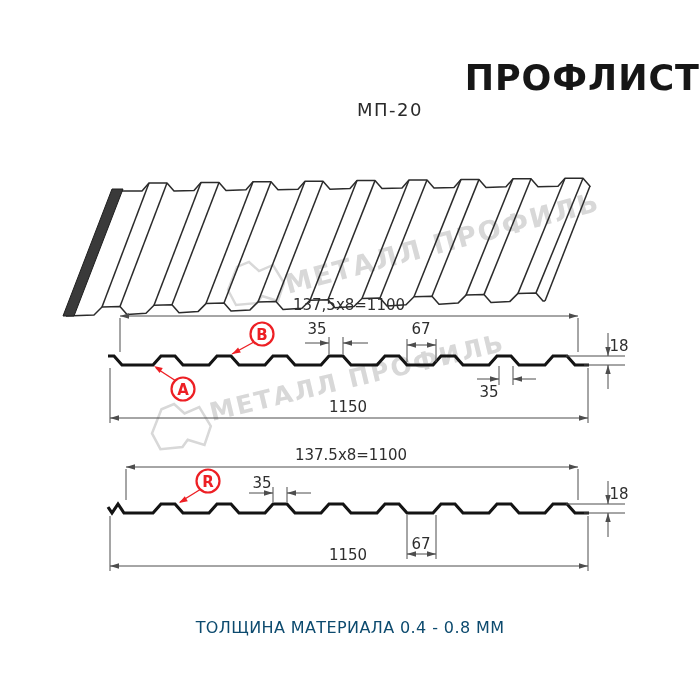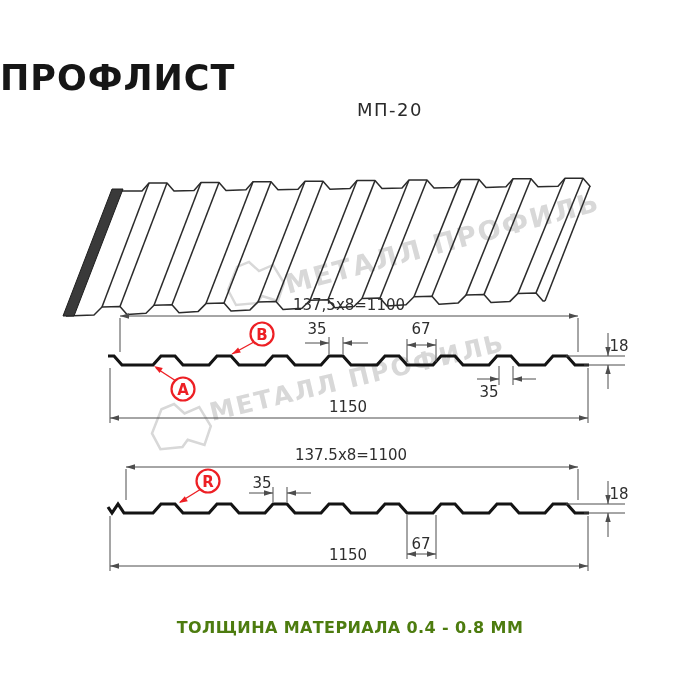--- a/index.html
+++ b/index.html
@@ -1,23 +1,23 @@
 <!DOCTYPE html>
 <html><head>
 <meta charset="utf-8">
 <style>
   html,body{margin:0;padding:0;background:#fff;}
   .canvas{position:relative;width:700px;height:700px;background:#ffffff;overflow:hidden;
           font-family:"DejaVu Sans",sans-serif;}
-  .title{position:absolute;top:58px;left:0;width:700px;text-align:left;
+  .title{position:absolute;top:58px;left:0;width:700px;text-align:right;
          font-size:35px;font-weight:bold;letter-spacing:1px;color:#161616;}
   .subtitle{position:absolute;top:99px;left:0;width:700px;text-align:center;
          font-size:18px;font-weight:500;letter-spacing:1.5px;color:#2a2a2a;padding-left:40px;}
   .footer{position:absolute;top:618px;left:0;width:700px;text-align:center;
-         font-size:16px;font-weight:700;letter-spacing:.4px;color:#4d7c0f;}
+         font-size:16px;font-weight:400;letter-spacing:.4px;color:#0c4a6e;}
   svg{position:absolute;top:0;left:0;}
   .pl{stroke:#141414;stroke-width:3.1;fill:none;stroke-linejoin:miter;}
   .dl{stroke:#4d4d4d;stroke-width:1;fill:none;}
   .ah{fill:#4d4d4d;stroke:none;}
   .dt{font-family:"DejaVu Sans",sans-serif;font-size:15px;fill:#2e2e2e;}
   .p3{stroke:#2b2b2b;stroke-width:1.5;fill:none;stroke-linejoin:round;}
   .edge{fill:#3a3a3a;stroke:#1e1e1e;stroke-width:1;}
   .rl{stroke:#ed1f24;stroke-width:1.4;fill:none;}
   .rc{stroke:#ed1f24;stroke-width:2.2;fill:none;}
   .rah{fill:#ed1f24;stroke:none;}

